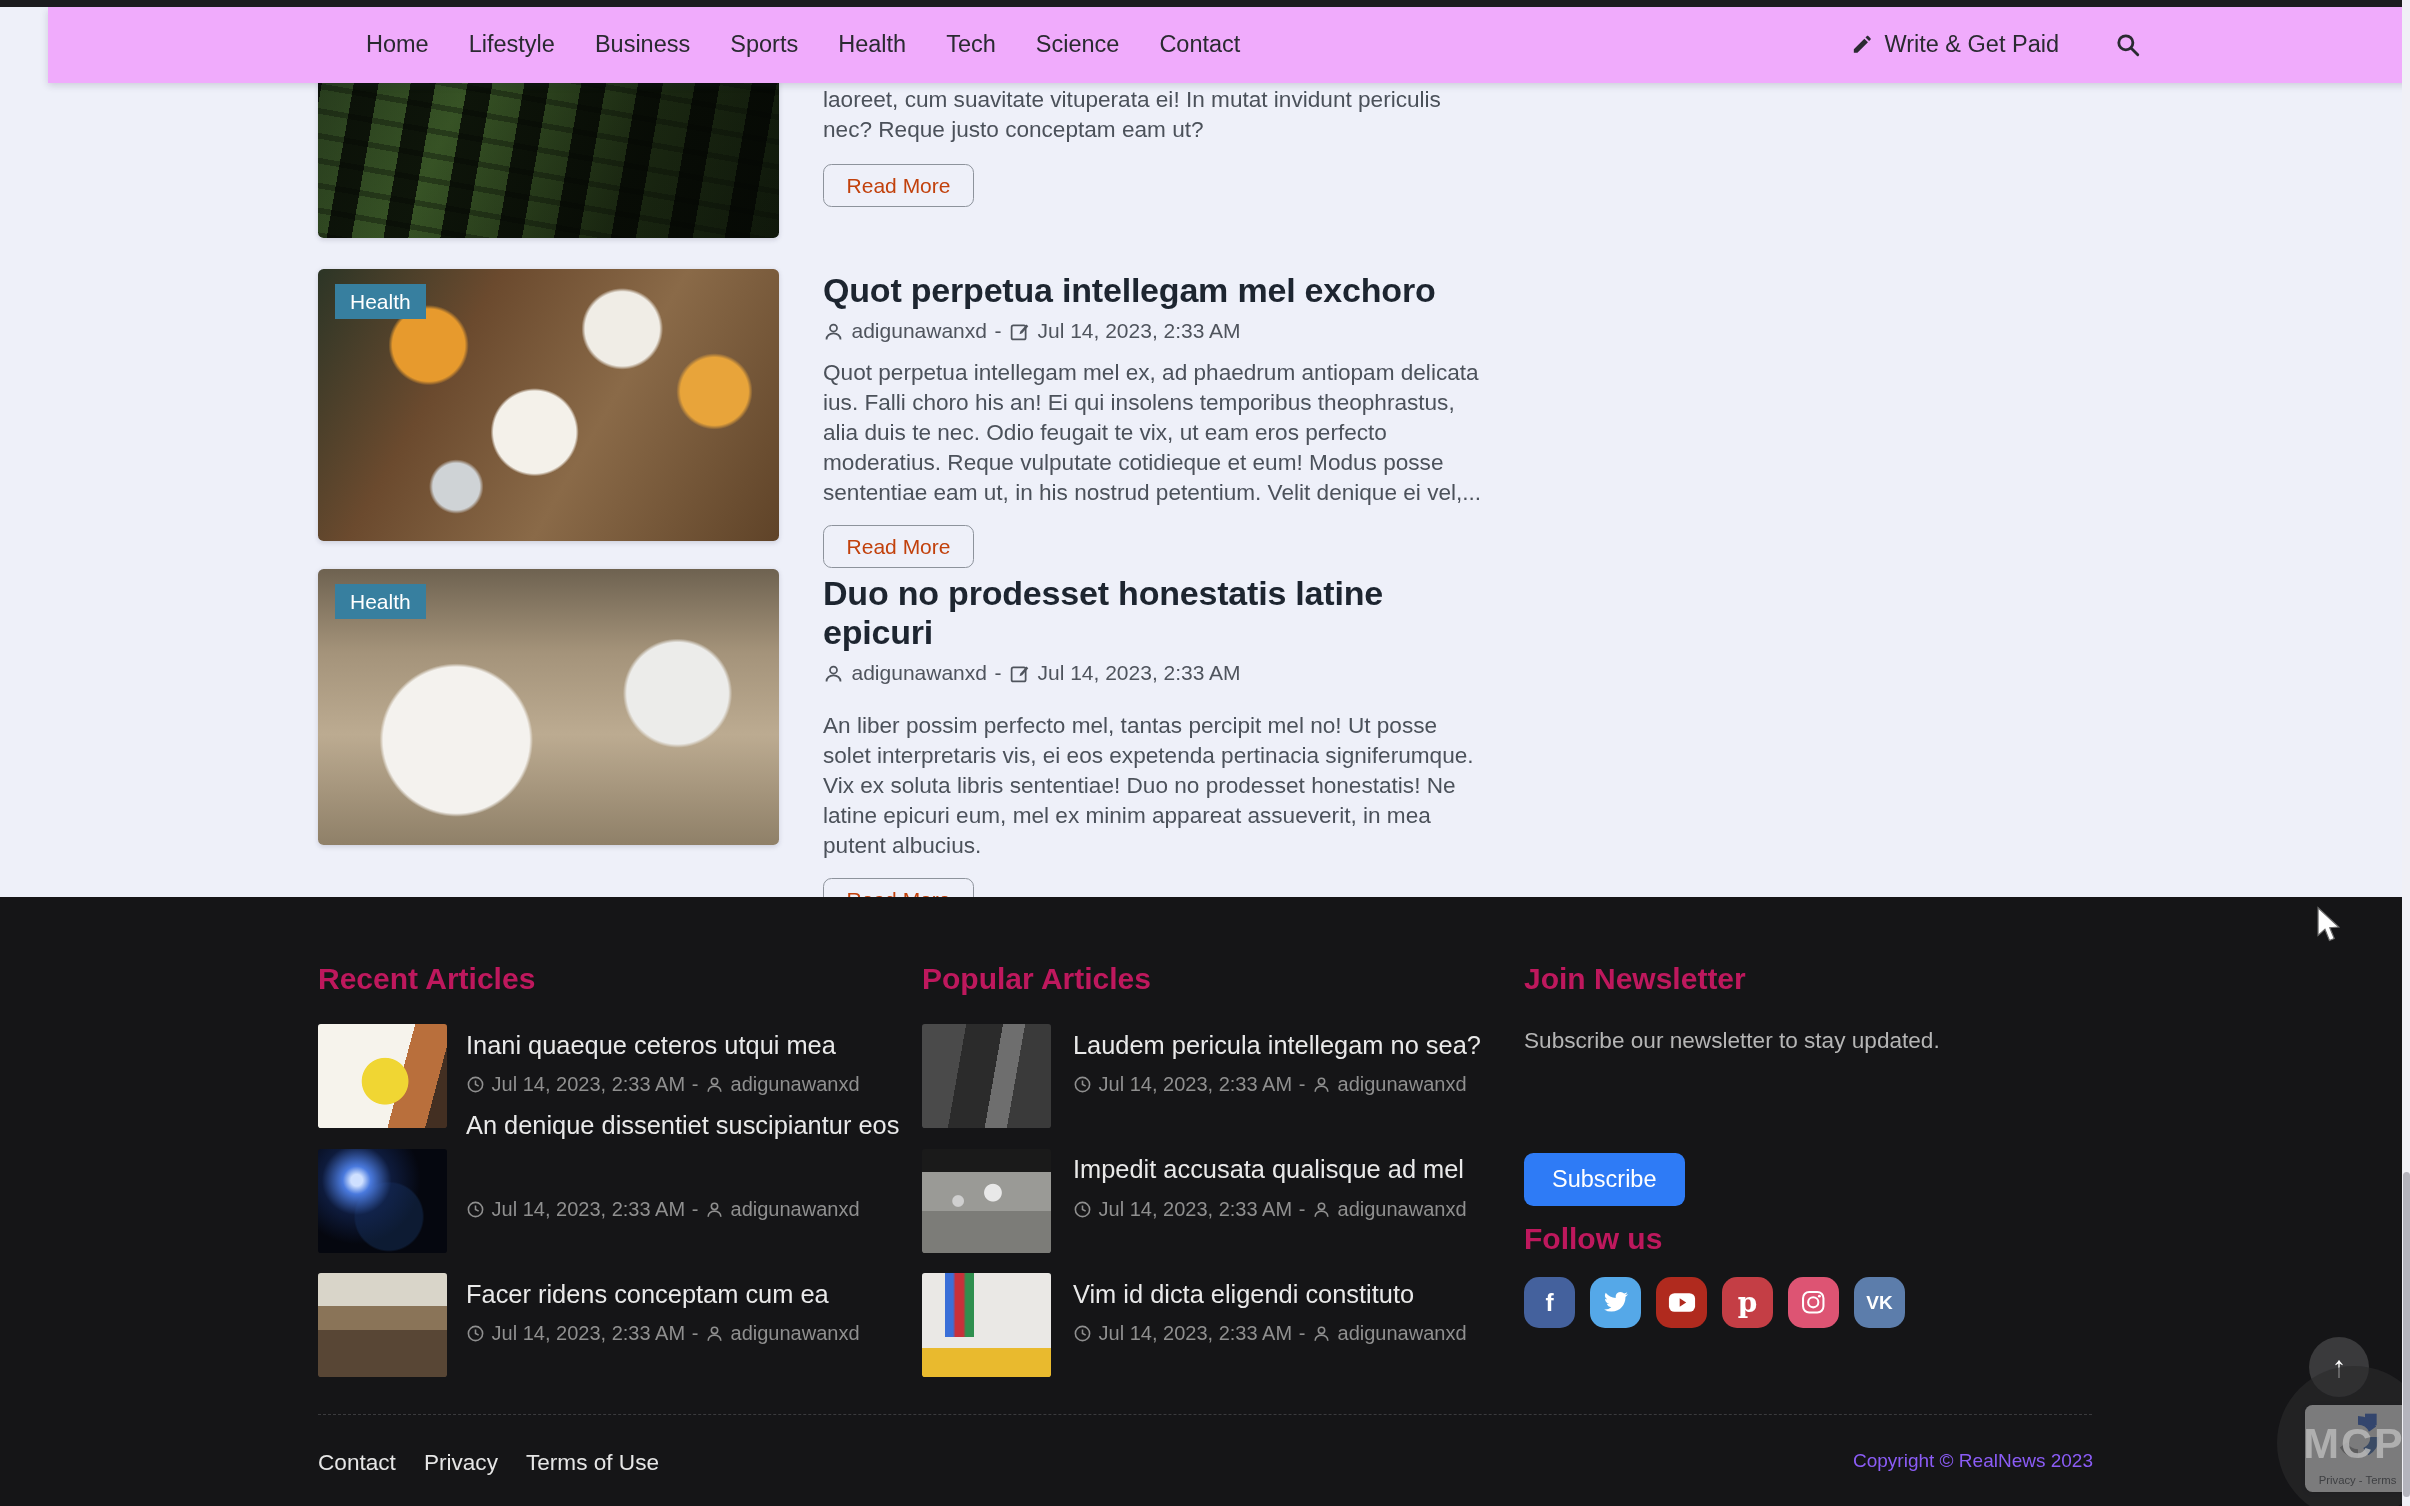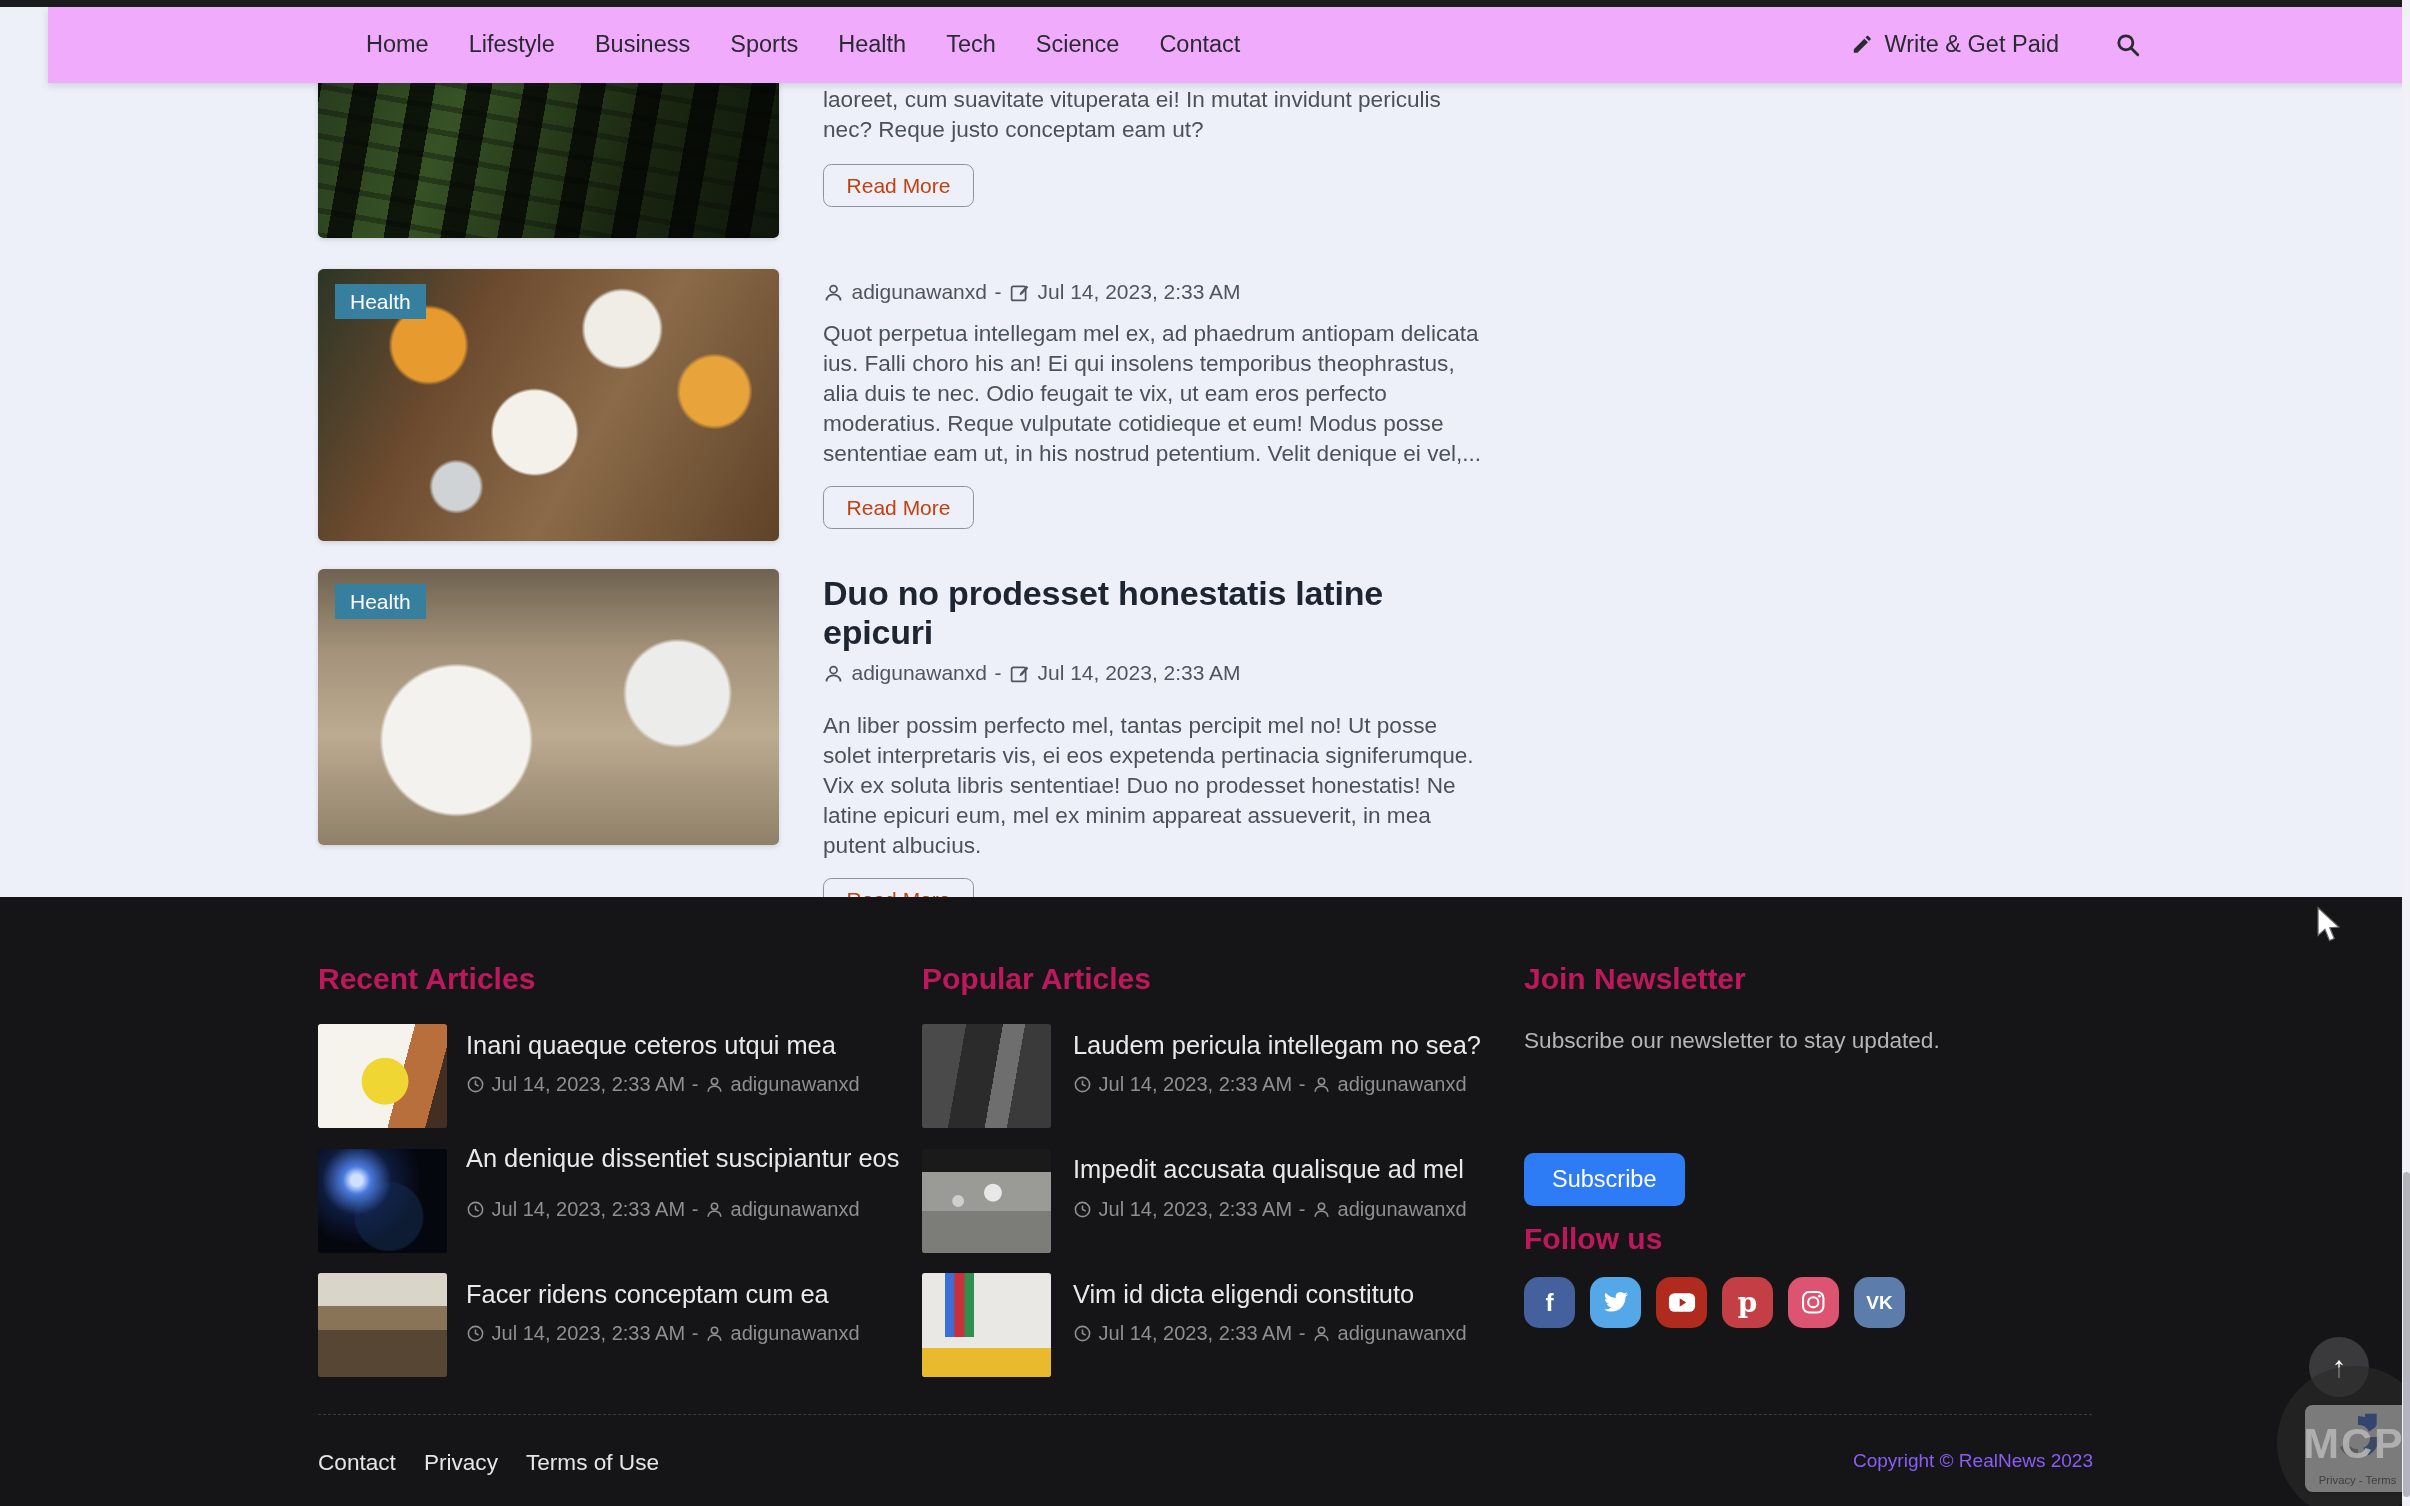--- a/index.html
+++ b/index.html
@@ -95,20 +95,21 @@
               background:
                 radial-gradient(circle at 24% 28%,#e79a2d 0 9%,rgba(231,154,45,0) 10%),
                 radial-gradient(circle at 47% 60%,#f4f1ea 0 14%,rgba(244,241,234,0) 15%),
                 radial-gradient(circle at 66% 22%,#f0ede6 0 10%,rgba(240,237,230,0) 11%),
                 radial-gradient(circle at 86% 45%,#e8a43a 0 8%,rgba(232,164,58,0) 9%),
                 radial-gradient(circle at 30% 80%,#cfd3d6 0 6%,rgba(207,211,214,0) 7%),
                 linear-gradient(120deg,#2c3526 0%,#6b4a2e 30%,#8a6a48 60%,#5f4328 100%);">
     <span class="badge">Health</span>
   </div>
   <div class="article-text" style="top:271px;">
+    <div class="a-title">Quot perpetua intellegam mel exchoro</div>
     <div class="a-meta">
       <svg class="icon-svg" width="21" height="21" viewBox="0 0 24 24" fill="none" stroke="#4f545d" stroke-width="2">
           <circle cx="12" cy="8" r="4"></circle>
           <path d="M4 21c0-4 3.6-7 8-7s8 3 8 7"></path>
         </svg>
       <span>adigunawanxd</span>
       <span class="sep">-</span>
       <svg class="icon-svg" width="21" height="21" viewBox="0 0 24 24" fill="none" stroke="#4f545d" stroke-width="2">
           <rect x="3" y="5" width="16" height="16" rx="2"></rect>
           <path d="M13 12l7-8 2 2-7 8-3 1z" fill="#4f545d" stroke="none"></path>
@@ -167,21 +168,21 @@
       <span>-</span>
     <svg class="icon-svg" width="19" height="19" viewBox="0 0 24 24" fill="none" stroke="#8f8f8f" stroke-width="2">
         <circle cx="12" cy="8" r="4"></circle>
         <path d="M4 21c0-4 3.6-7 8-7s8 3 8 7"></path>
       </svg>
     <span>adigunawanxd</span>
   </div>
 
   <div class="f-item-thumb" style="left:318px;top:1149px;
        background:radial-gradient(circle at 30% 30%,#cfe0ff 0 5%,#4a7ade 12%,rgba(20,40,90,.6) 30%,rgba(5,7,15,0) 55%),radial-gradient(circle at 55% 65%,#0d1b33 0 34%,rgba(13,27,51,0) 36%),#05070f;"></div>
-  <div class="f-item-title" style="left:466px;top:1144px;">An denique dissentiet suscipiantur eos</div>
+  <div class="f-item-title" style="left:466px;top:1111px;">An denique dissentiet suscipiantur eos</div>
   <div class="f-item-meta" style="left:466px;top:1198px;">
     <svg class="icon-svg" width="19" height="19" viewBox="0 0 24 24" fill="none" stroke="#8f8f8f" stroke-width="2">
         <circle cx="12" cy="12" r="9"></circle>
         <path d="M12 7v5l4 2"></path>
       </svg>
     <span>Jul 14, 2023, 2:33 AM</span>
       <span>-</span>
     <svg class="icon-svg" width="19" height="19" viewBox="0 0 24 24" fill="none" stroke="#8f8f8f" stroke-width="2">
         <circle cx="12" cy="8" r="4"></circle>
         <path d="M4 21c0-4 3.6-7 8-7s8 3 8 7"></path>

